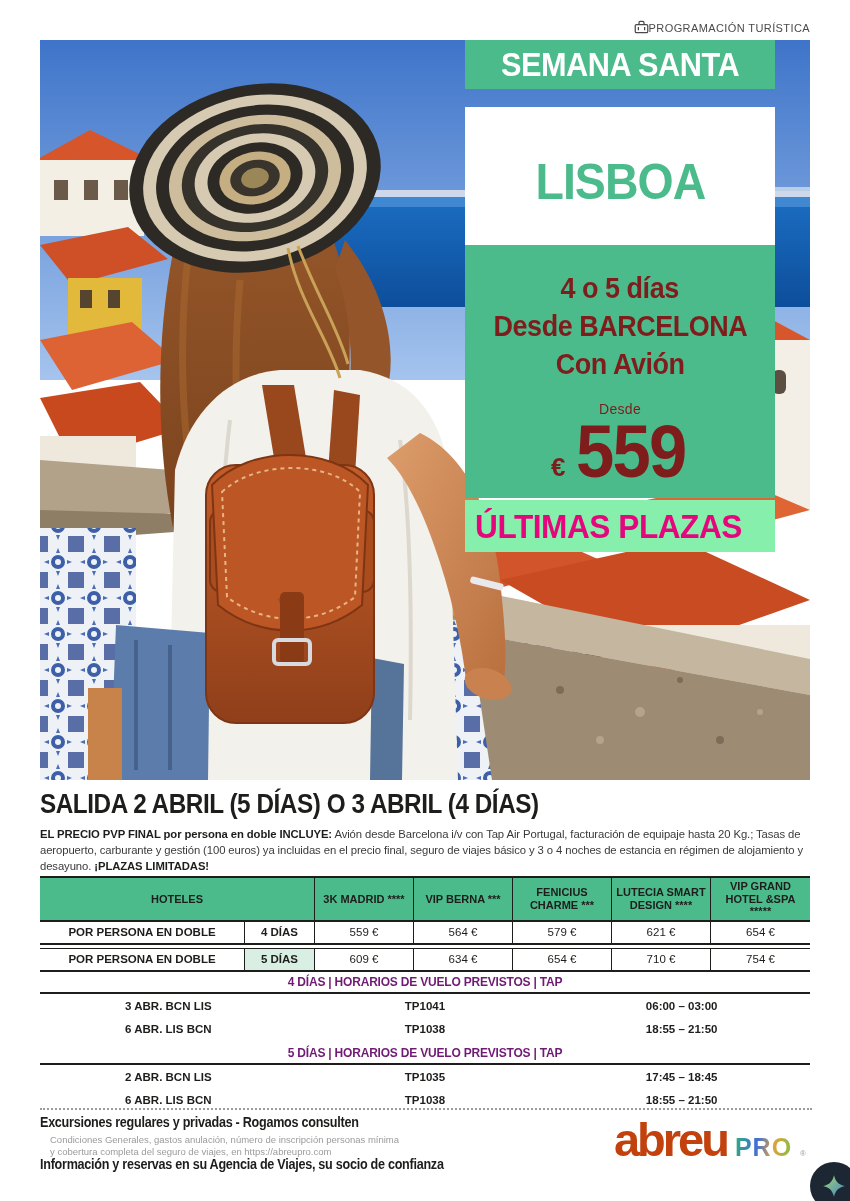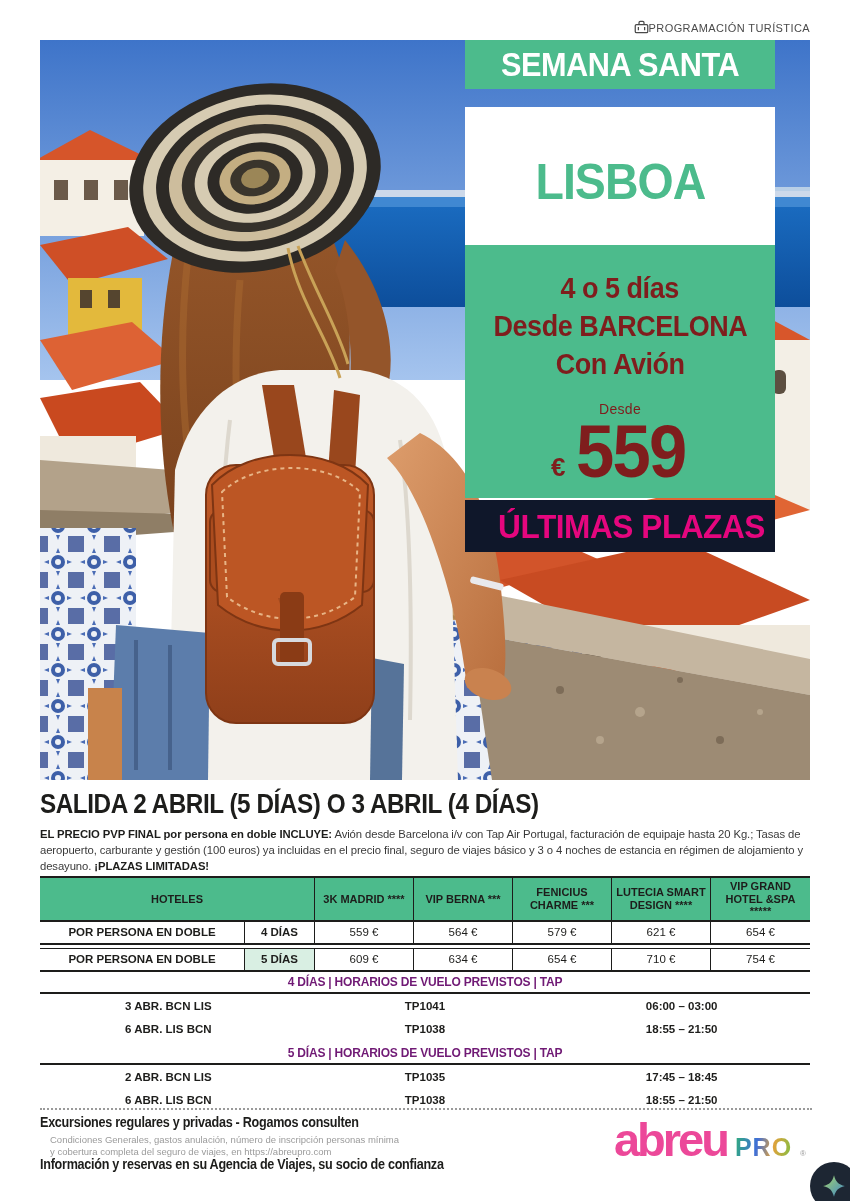--- a/index.html
+++ b/index.html
@@ -21,21 +21,21 @@
   .p-banner{top:40px;height:49px;background:#4CBB8C;display:flex;align-items:center;justify-content:center;}
   .p-banner .t{font-size:33px;font-weight:800;color:#fff;letter-spacing:-.5px;white-space:nowrap;}
   .p-name{top:95px;height:150px;background:#fff;display:flex;align-items:center;justify-content:center;margin-top:12px;}
   .p-name .t{font-size:50px;font-weight:800;color:#4CBB8C;letter-spacing:-1px;}
   .p-offer{top:245px;height:253px;background:#4CBB8C;text-align:center;padding-top:24px;color:#7f1d1d;}
   .p-offer .line{font-size:29px;font-weight:800;line-height:38px;letter-spacing:-.5px;}
   .p-offer .desde{font-size:14px;margin-top:18px;letter-spacing:.3px;}
   .p-offer .pricerow{display:flex;align-items:flex-end;justify-content:center;gap:6px;line-height:.95;}
   .p-offer .cur{font-size:26px;font-weight:700;padding-bottom:8px;}
   .p-offer .val{font-size:74px;font-weight:800;letter-spacing:-2px;}
-  .p-urgency{top:500px;height:52px;background:#0f172a;display:flex;align-items:center;justify-content:flex-end;}
+  .p-urgency{top:500px;height:52px;background:#86efac;display:flex;align-items:center;justify-content:flex-start;}
   .p-urgency .t{font-size:34px;font-weight:800;color:#E5067E;letter-spacing:-.5px;white-space:nowrap;}
 
   
   .salida{position:absolute;left:40px;top:789px;font-size:27px;font-weight:800;letter-spacing:-.5px;white-space:nowrap;}
   .intro{position:absolute;left:40px;top:826px;width:778px;font-size:11.3px;line-height:1.42;color:#3a3a3a;letter-spacing:-.1px;}
   .intro b{color:#1d1d1b;}
 
   
   .ptable{position:absolute;left:40px;top:876px;width:770px;font-size:11px;}
   .pt-head{display:flex;background:#4CBB8C;border-top:2px solid #1d1d1b;border-bottom:2px solid #1d1d1b;}
@@ -60,21 +60,21 @@
   .frule{border-top:2px solid #1d1d1b;margin-top:3px;}
   .frow{display:grid;grid-template-columns:1fr 1fr 1fr;height:23px;align-items:center;
         text-align:center;font-weight:800;font-size:11.5px;}
   .dotted{position:absolute;left:40px;top:1108px;width:772px;border-top:2px dotted #9a9a9a;}
 
   
   .f-exc{position:absolute;left:40px;top:1114px;font-size:14px;font-weight:800;letter-spacing:-.3px;}
   .f-cond{position:absolute;left:50px;top:1134px;font-size:9.5px;color:#9b9b9b;line-height:1.3;}
   .f-info{position:absolute;left:40px;top:1156px;font-size:14px;font-weight:800;letter-spacing:-.3px;}
   .logo{position:absolute;right:44px;top:1120px;display:flex;align-items:flex-end;gap:8px;}
-  .abreu{font-size:47px;font-weight:800;color:#ec4899;letter-spacing:-3px;line-height:.85;}
+  .abreu{font-size:47px;font-weight:800;color:#c2410c;letter-spacing:-3px;line-height:.85;}
   .pro{font-size:25px;font-weight:800;letter-spacing:1px;line-height:1;
        background:linear-gradient(100deg,#2fae7a 0%,#3f6fd8 38%,#e0a23c 66%,#7cc043 100%);
        -webkit-background-clip:text;background-clip:text;color:transparent;}
   .reg{font-size:8px;color:#9b9b9b;padding-bottom:2px;}
 
   
   .widget{position:absolute;right:-8px;bottom:-9px;width:48px;height:48px;border-radius:50%;
           background:#1d2633;display:flex;align-items:center;justify-content:center;border:none;cursor:pointer;}
 </style>
 </head>

